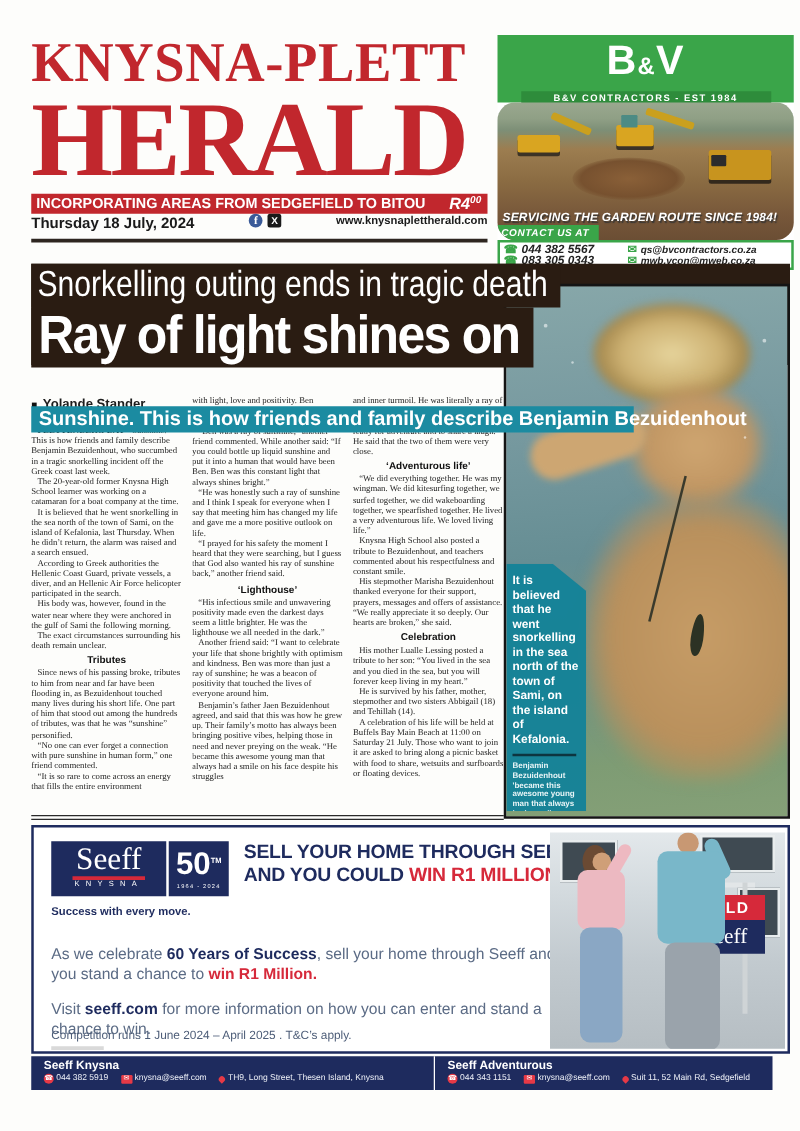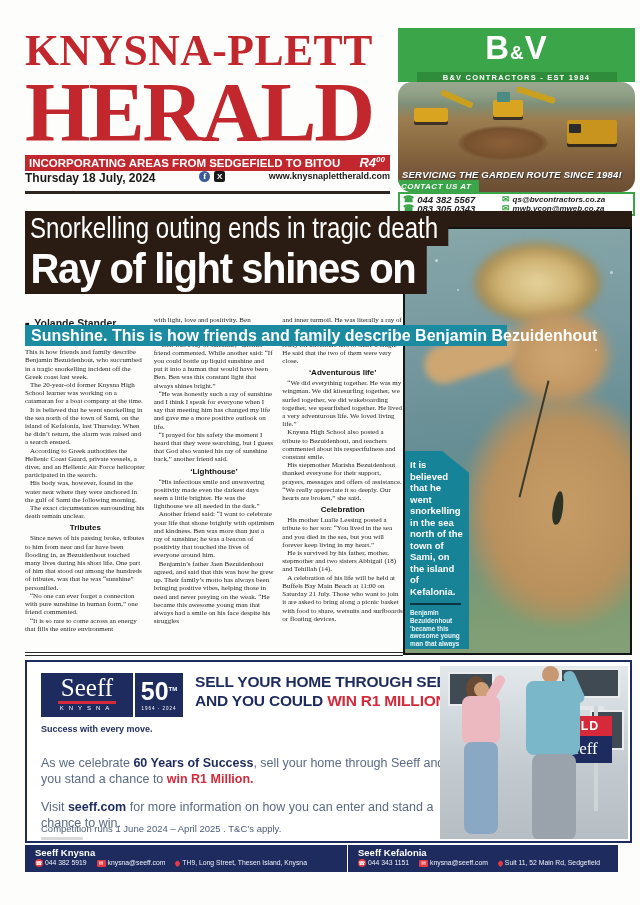--- a/index.html
+++ b/index.html
@@ -354,21 +354,21 @@
             <span class="ic-red-mail">✉</span>
             <span>knysna@seeff.com</span>
           </span>
         <span class="f-item">
             <span class="ic-pin"></span>
             <span>TH9, Long Street, Thesen Island, Knysna</span>
           </span>
       </div>
     </div>
     <div class="f-sec right">
-      <div class="f-name">Seeff Kefalonia</div>
+      <div class="f-name">Seeff Adventurous</div>
       <div class="f-row">
         <span class="f-item">
             <span class="ic-red-circle">☎</span>
             <span>044 343 1151</span>
           </span>
         <span class="f-item">
             <span class="ic-red-mail">✉</span>
             <span>knysna@seeff.com</span>
           </span>
         <span class="f-item">

